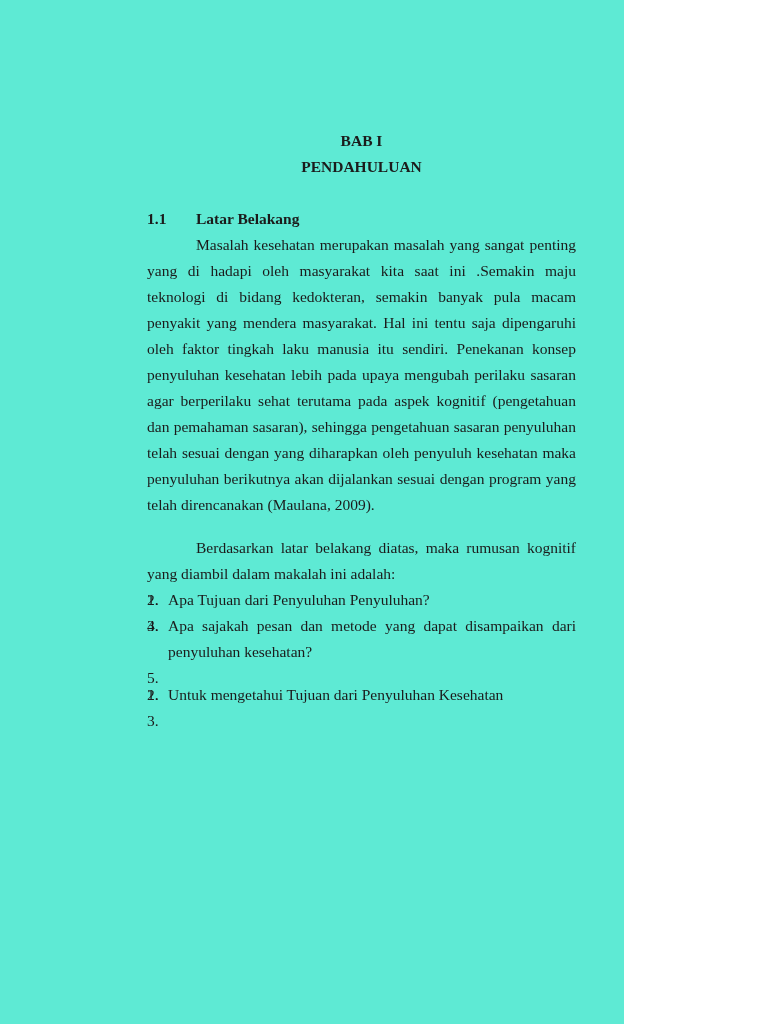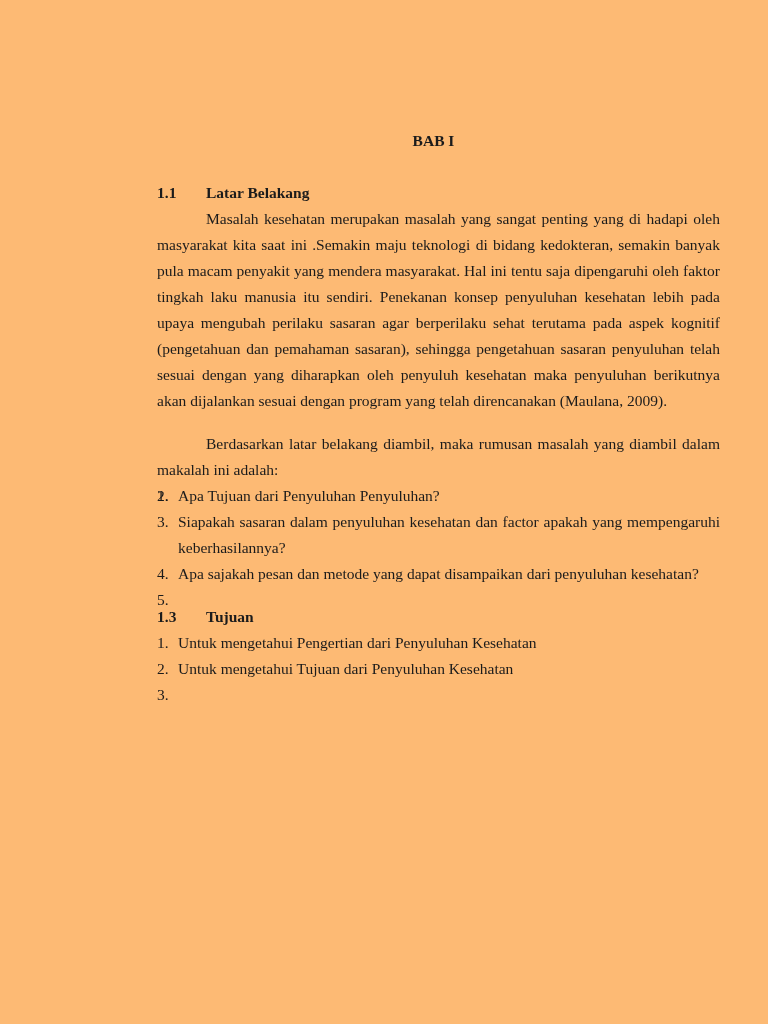--- a/index.html
+++ b/index.html
@@ -1,34 +1,34 @@
 <!DOCTYPE html>
 <html><head>
 <meta charset="utf-8">
 <style>
   html, body { margin: 0; padding: 0; background: #ffffff; }
   .page {
     position: relative;
-    width: 768px;
+    width: 624px;
     height: 1024px;
-    background: #fdba74;
+    background: #5eead4;
     color: #1b1b1b;
     font-family: "Liberation Serif", "DejaVu Serif", serif;
     font-size: 15.5px;
     line-height: 26px;
     box-sizing: border-box;
     padding: 128px 48px 0 147px;
     overflow: hidden;
   }
   .doc-title {
     text-align: center;
     font-weight: bold;
     margin-bottom: 26px;
   }
-  .section { margin-top: 17px; margin-left: 10px; }
+  .section { margin-top: 17px; }
   .section:first-of-type { margin-top: 26px; }
   .section-heading { font-weight: bold; }
   .section-heading .sec-num {
     display: inline-block;
     width: 49px;
   }
   .para {
     text-align: justify;
     text-indent: 49px;
     margin: 0;
@@ -49,61 +49,57 @@
     top: 0;
   }
 </style>
 </head>
 <body>
 
 <div class="page">
 
   <div class="doc-title">
     <div>BAB I</div>
+    <div>PENDAHULUAN</div>
   </div>
 
   <div class="section">
     <div class="section-heading">
       <span class="sec-num">1.1</span><span>Latar Belakang</span>
     </div>
     <p class="para">Masalah kesehatan merupakan masalah yang sangat penting yang di hadapi oleh masyarakat kita saat ini .Semakin maju teknologi di bidang kedokteran, semakin banyak pula macam penyakit yang mendera masyarakat. Hal ini tentu saja dipengaruhi oleh faktor tingkah laku manusia itu sendiri. Penekanan konsep penyuluhan kesehatan lebih pada upaya mengubah perilaku sasaran agar berperilaku sehat terutama pada aspek kognitif (pengetahuan dan pemahaman sasaran), sehingga pengetahuan sasaran penyuluhan telah sesuai dengan yang diharapkan oleh penyuluh kesehatan maka penyuluhan berikutnya akan dijalankan sesuai dengan program yang telah direncanakan (Maulana, 2009).</p>
   </div>
 
   <div class="section">
-    <p class="para">Berdasarkan latar belakang diambil, maka rumusan masalah yang diambil dalam makalah ini adalah:</p>
+    <p class="para">Berdasarkan latar belakang diatas, maka rumusan kognitif yang diambil dalam makalah ini adalah:</p>
     <ol class="doc-list">
       <li>
         <span class="marker">1.</span>
       </li>
       <li>
         <span class="marker">2.</span>
         <span>Apa Tujuan dari Penyuluhan Penyuluhan?</span>
       </li>
       <li>
         <span class="marker">3.</span>
-        <span>Siapakah sasaran dalam penyuluhan kesehatan dan factor apakah yang mempengaruhi keberhasilannya?</span>
       </li>
       <li>
         <span class="marker">4.</span>
         <span>Apa sajakah pesan dan metode yang dapat disampaikan dari penyuluhan kesehatan?</span>
       </li>
       <li>
         <span class="marker">5.</span>
       </li>
     </ol>
   </div>
 
   <div class="section">
-    <div class="section-heading">
-      <span class="sec-num">1.3</span><span>Tujuan</span>
-    </div>
     <ol class="doc-list">
       <li>
         <span class="marker">1.</span>
-        <span>Untuk mengetahui Pengertian dari Penyuluhan Kesehatan</span>
       </li>
       <li>
         <span class="marker">2.</span>
         <span>Untuk mengetahui Tujuan dari Penyuluhan Kesehatan</span>
       </li>
       <li>
         <span class="marker">3.</span>
       </li>
     </ol>
   </div>

